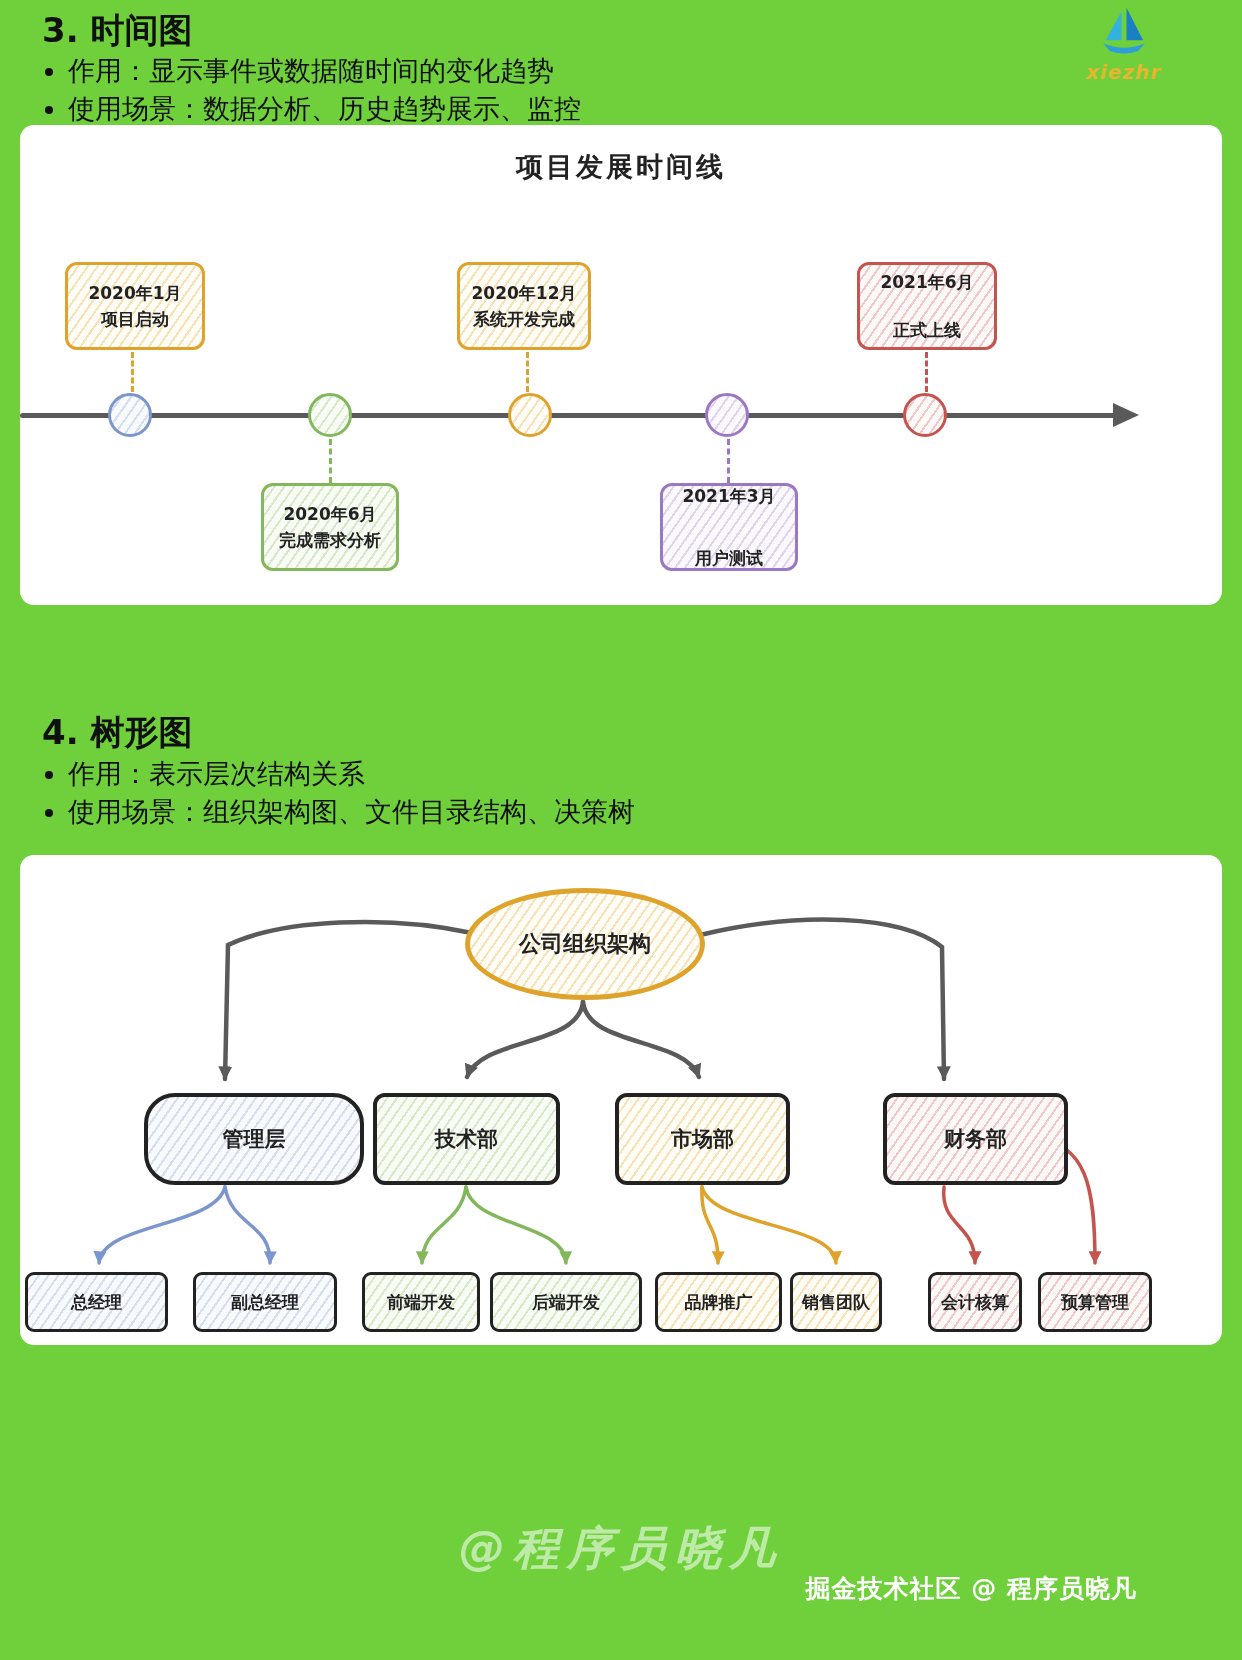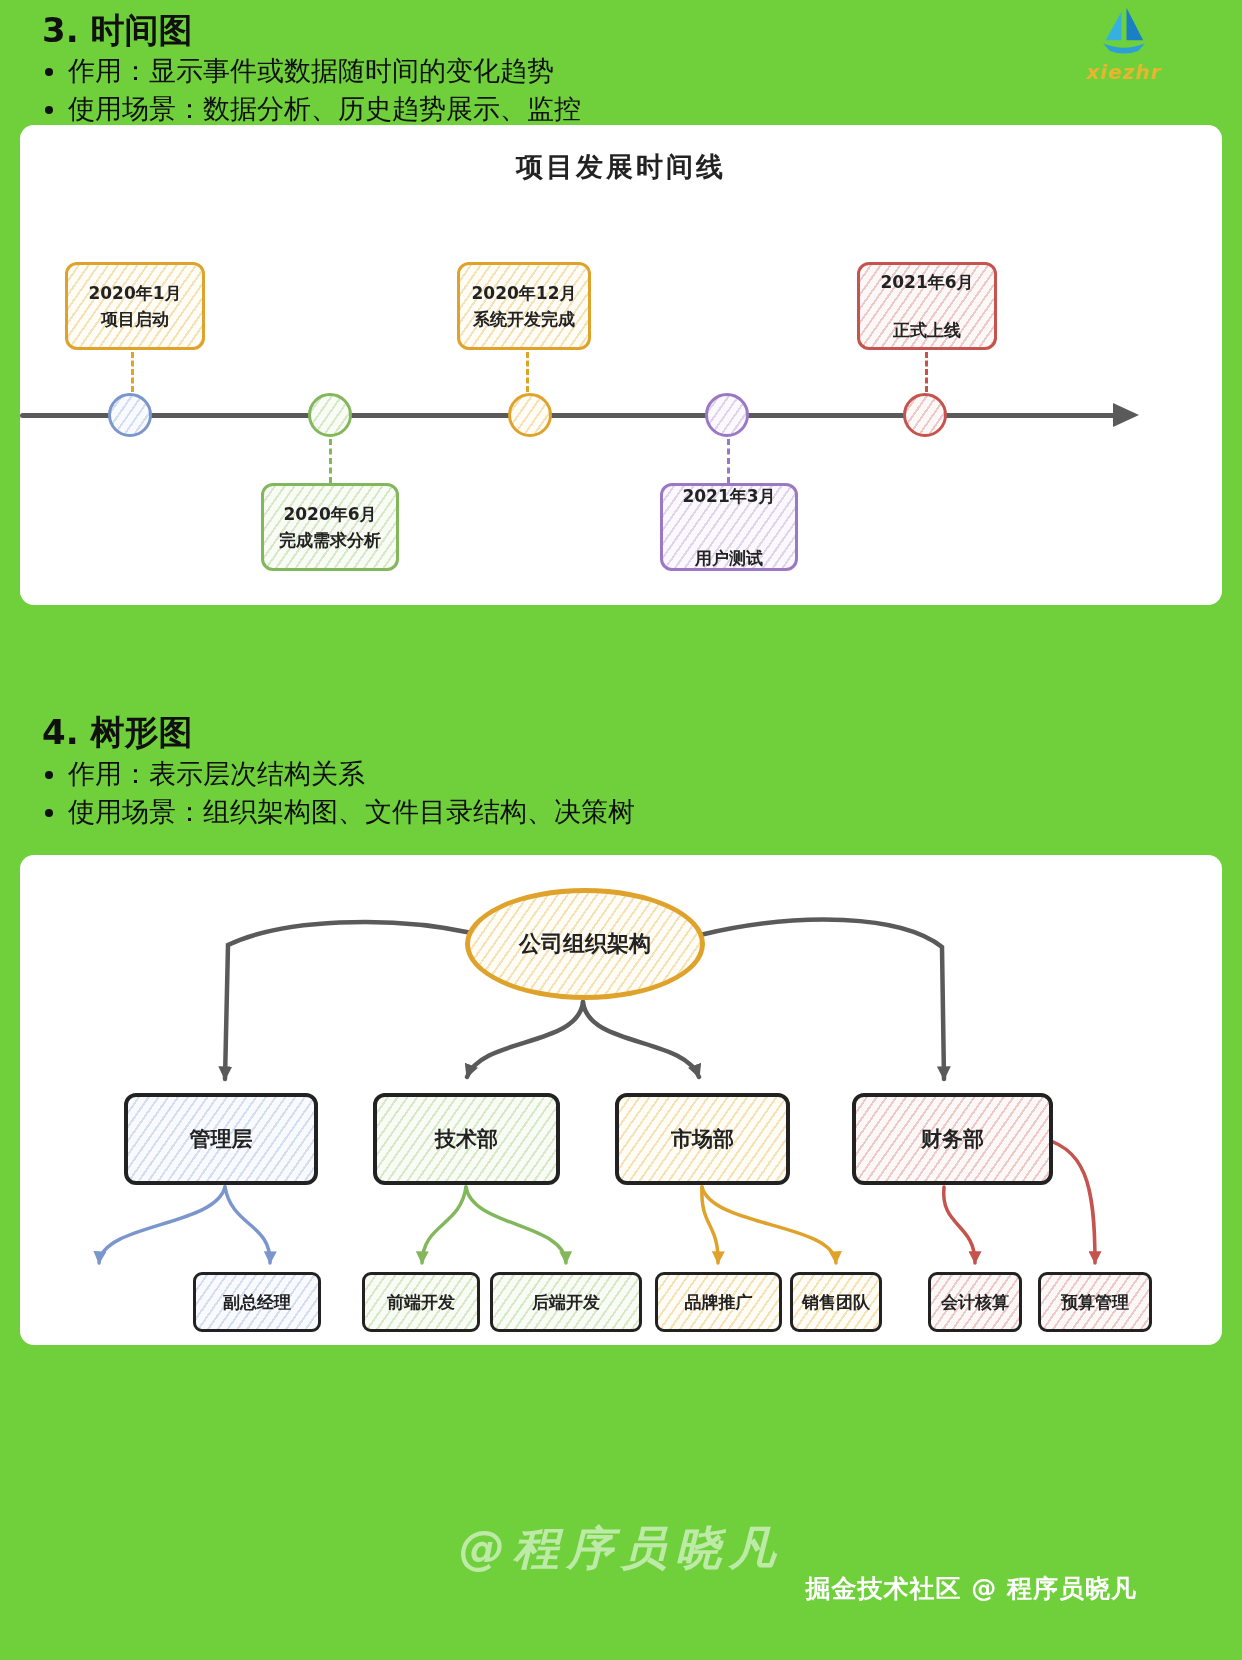--- a/index.html
+++ b/index.html
@@ -71,27 +71,27 @@
   
   .org-svg { position:absolute; left:0; top:0; width:1202px; height:490px; }
   .org-root { position:absolute; left:445px; top:33px; width:240px; height:112px; border:5px solid #dfa32b;
     border-radius:50%; display:flex; align-items:center; justify-content:center;
     font-size:22px; font-weight:bold; color:#222; }
   .org-dept { position:absolute; top:238px; height:92px; border:4px solid; border-radius:12px;
     display:flex; align-items:center; justify-content:center; font-size:21px; font-weight:bold; color:#222; }
   .org-leaf { position:absolute; top:417px; height:60px; border:3px solid; border-radius:9px;
     display:flex; align-items:center; justify-content:center; font-size:17px; font-weight:bold; color:#222; }
 
-  .d1 { left:104px; width:194px; }
+  .d1 { left:124px; width:220px;border-radius:31px; }
   .d2 { left:353px; width:187px; }
   .d3 { left:595px; width:175px; }
-  .d4 { left:832px; width:201px; }
+  .d4 { left:863px; width:185px; }
 
   .l1 { left:5px;    width:143px; }
-  .l2 { left:173px;  width:128px; }
+  .l2 { left:173px;  width:144px; }
   .l3 { left:342px;  width:118px; }
   .l4 { left:470px;  width:152px; }
   .l5 { left:635px;  width:127px; }
   .l6 { left:770px;  width:92px;  }
   .l7 { left:908px;  width:94px;  }
   .l8 { left:1018px; width:114px; }
 
   
   .watermark { position:absolute; left:0; top:1518px; width:100%; text-align:center;
     font-size:46px; font-weight:bold; font-style:italic; letter-spacing:8px; color:rgba(255,255,255,.55); }
@@ -203,20 +203,21 @@
       <path d="M 1015 282 C 1066 290, 1075 330, 1075 408" fill="none" stroke="#c5534e" stroke-width="3.5" stroke-linecap="round" marker-end="url(#ar-red)"></path>
     </svg>
 
     <div class="org-root hatch-yellow">公司组织架构</div>
 
     <div class="org-dept bc-blue hatch-blue d1">管理层</div>
     <div class="org-dept bc-green hatch-green d2">技术部</div>
     <div class="org-dept bc-yellow hatch-yellow d3">市场部</div>
     <div class="org-dept bc-red hatch-red d4">财务部</div>
 
+    <div class="org-leaf bc-blue hatch-blue l1">总经理</div>
     <div class="org-leaf bc-blue hatch-blue l2">副总经理</div>
     <div class="org-leaf bc-green hatch-green l3">前端开发</div>
     <div class="org-leaf bc-green hatch-green l4">后端开发</div>
     <div class="org-leaf bc-yellow hatch-yellow l5">品牌推广</div>
     <div class="org-leaf bc-yellow hatch-yellow l6">销售团队</div>
     <div class="org-leaf bc-red hatch-red l7">会计核算</div>
     <div class="org-leaf bc-red hatch-red l8">预算管理</div>
   </div>
 
   <div class="watermark">@程序员晓凡</div>

